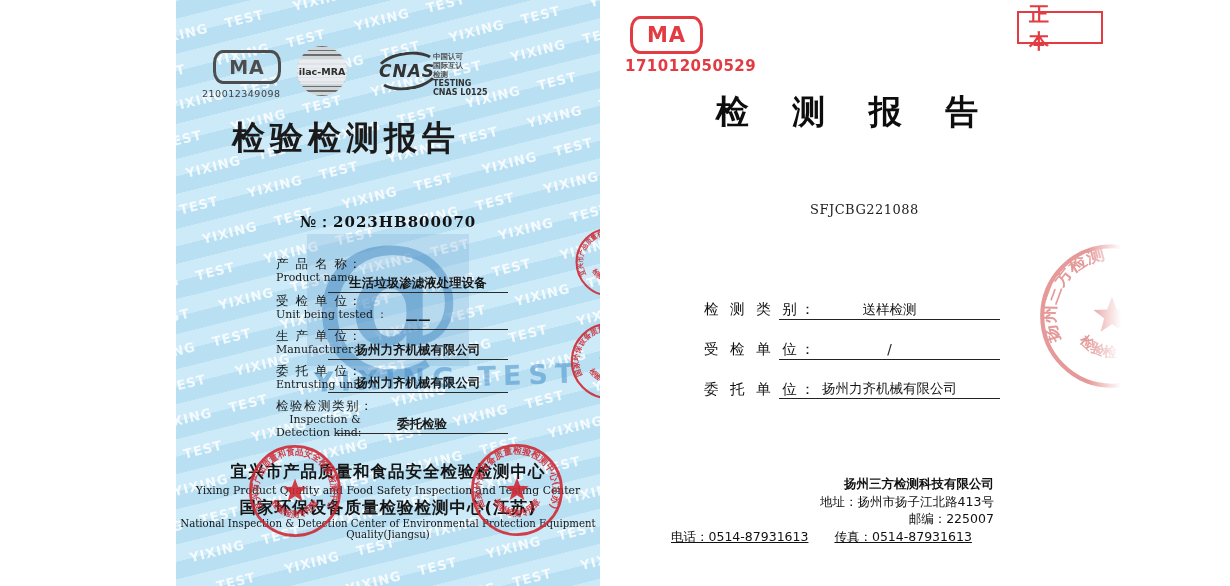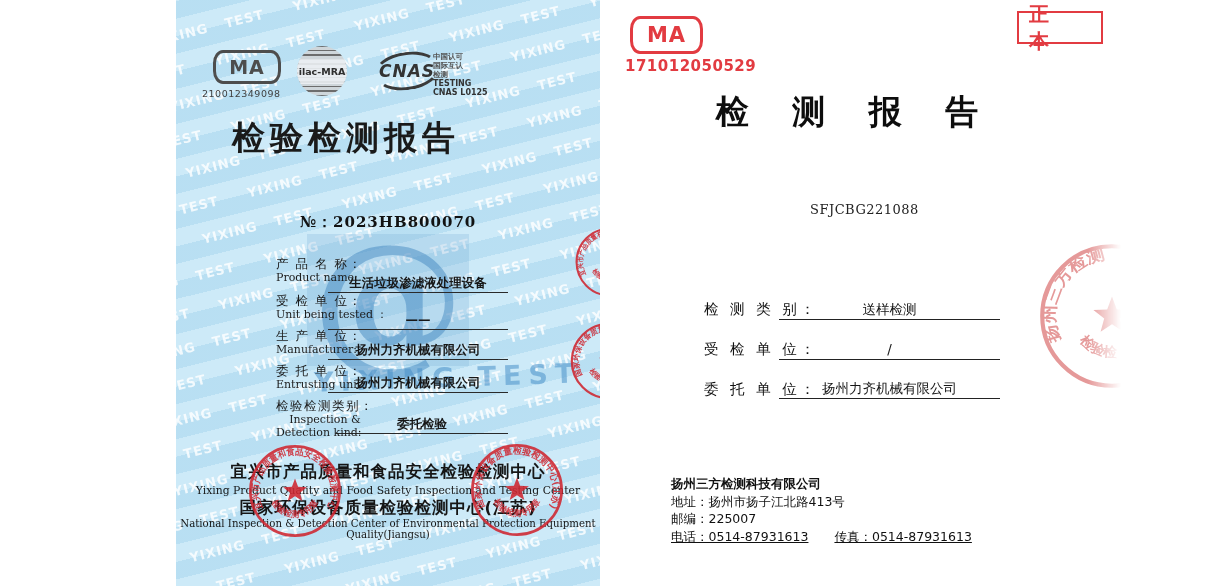--- a/index.html
+++ b/index.html
@@ -124,21 +124,21 @@
   }
   .r-repno{
     left:210px;top:202px;font-size:13px;color:#222;letter-spacing:0.5px;
     font-family:"DejaVu Serif","Liberation Serif",serif;
   }
   .r-label{left:104px;font-size:14.5px;letter-spacing:3.5px;color:#111;}
   .r-value{
     left:179px;width:221px;height:20px;text-align:center;
     border-bottom:1.5px solid #222;font-size:13.5px;color:#151515;line-height:21px;
   }
-  .r-footer{left:71px;font-size:12.5px;color:#111;line-height:17.5px;}
+  .r-footer{left:71px;font-size:12.5px;color:#111;line-height:17.5px;text-align:right;}
   .r-footer .co{font-weight:600;}
   .r-footer .tel-row span{margin-right:22px;text-decoration:underline;}
 </style>
 </head>
 <body>
 
 <div class="abs doc-left">
 
   <div class="wm-rotor">
       <div class="wm-row" style="margin-left: 0px;">YIXING TEST    YIXING TEST    YIXING TEST    YIXING TEST    YIXING TEST    YIXING TEST    YIXING TEST    YIXING TEST    </div>

